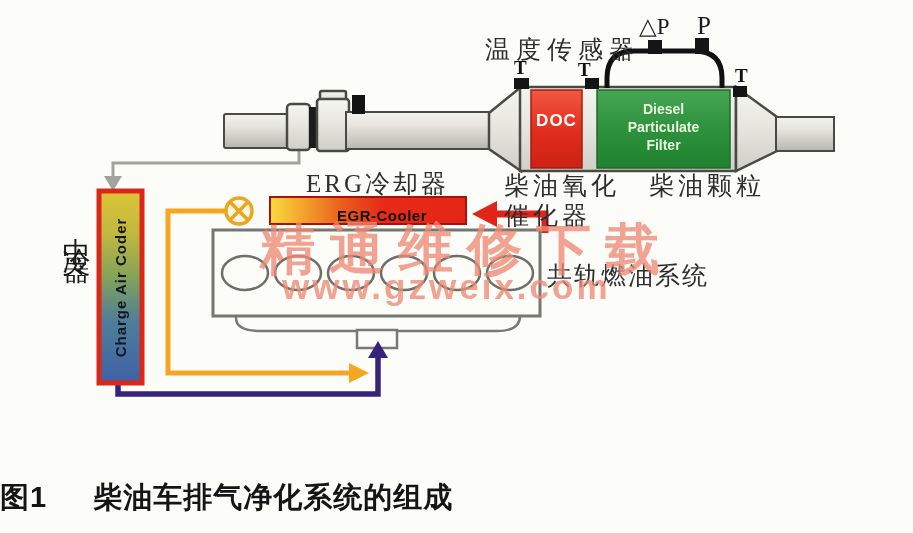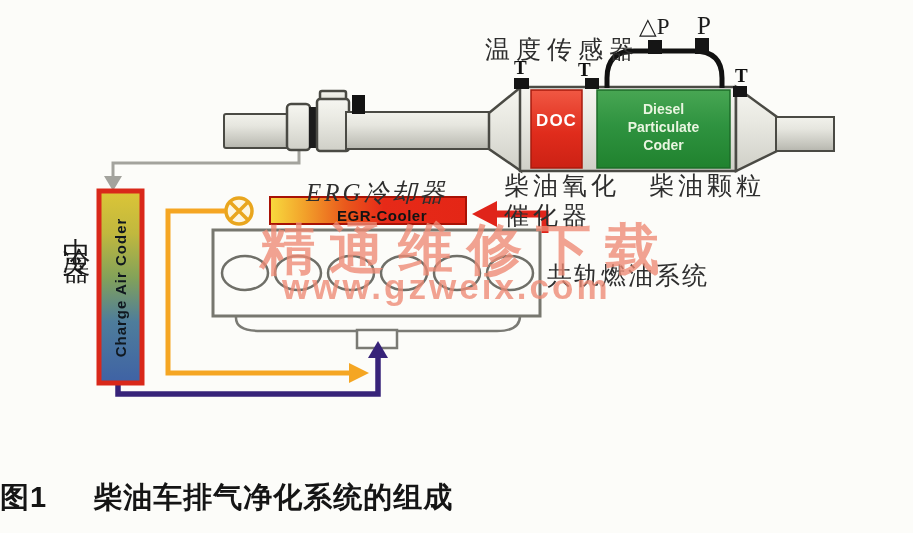--- a/index.html
+++ b/index.html
@@ -144,35 +144,35 @@
       <polygon points="378,341 368,358 388,358" fill="#372379"></polygon>
     </g>
 
     <rect x="99" y="191" width="43" height="192" fill="url(#gradCac)" stroke="#d9281a" stroke-width="5"></rect>
   </svg>
 
   <div class="blocktext doc-text">DOC</div>
   <div class="blocktext dpf-text">
     <div>Diesel</div>
     <div>Particulate</div>
-    <div>Coder</div>
+    <div>Filter</div>
   </div>
   <div class="blocktext egr-text">EGR-Cooler</div>
   <div class="blocktext cac-text">
     <span>Charge Air Coder</span>
   </div>
 
   <div class="lbl cn" style="left:448px; top:33px; letter-spacing:6px;margin-left:37px;">温度传感器</div>
   <div class="lbl pmark" style="left:639px; top:13px;">△P</div>
   <div class="lbl pmark" style="left:697px; top:12px; font-size:25px;">P</div>
   <div class="lbl tmark" style="left:514px; top:57px;">T</div>
   <div class="lbl tmark" style="left:578px; top:59px;">T</div>
   <div class="lbl tmark" style="left:735px; top:65px;">T</div>
 
-  <div class="lbl cn" style="left:306px; top:176px; letter-spacing:3px;font-style:italic;">ERG冷却器</div>
+  <div class="lbl cn" style="left:306px; top:167px; letter-spacing:3px;">ERG冷却器</div>
   <div class="lbl cn cn2" style="left:504px; top:171px;">
     <div>柴油氧化</div>
     <div>催化器</div>
   </div>
   <div class="lbl cn cn2" style="left:649px; top:171px;text-align:center;">
     <div>柴油颗粒</div>
   </div>
   <div class="lbl cn" style="left:547px; top:259px; letter-spacing:2px;">共轨燃油系统</div>
   <div class="vert-cn">中冷器</div>
 

